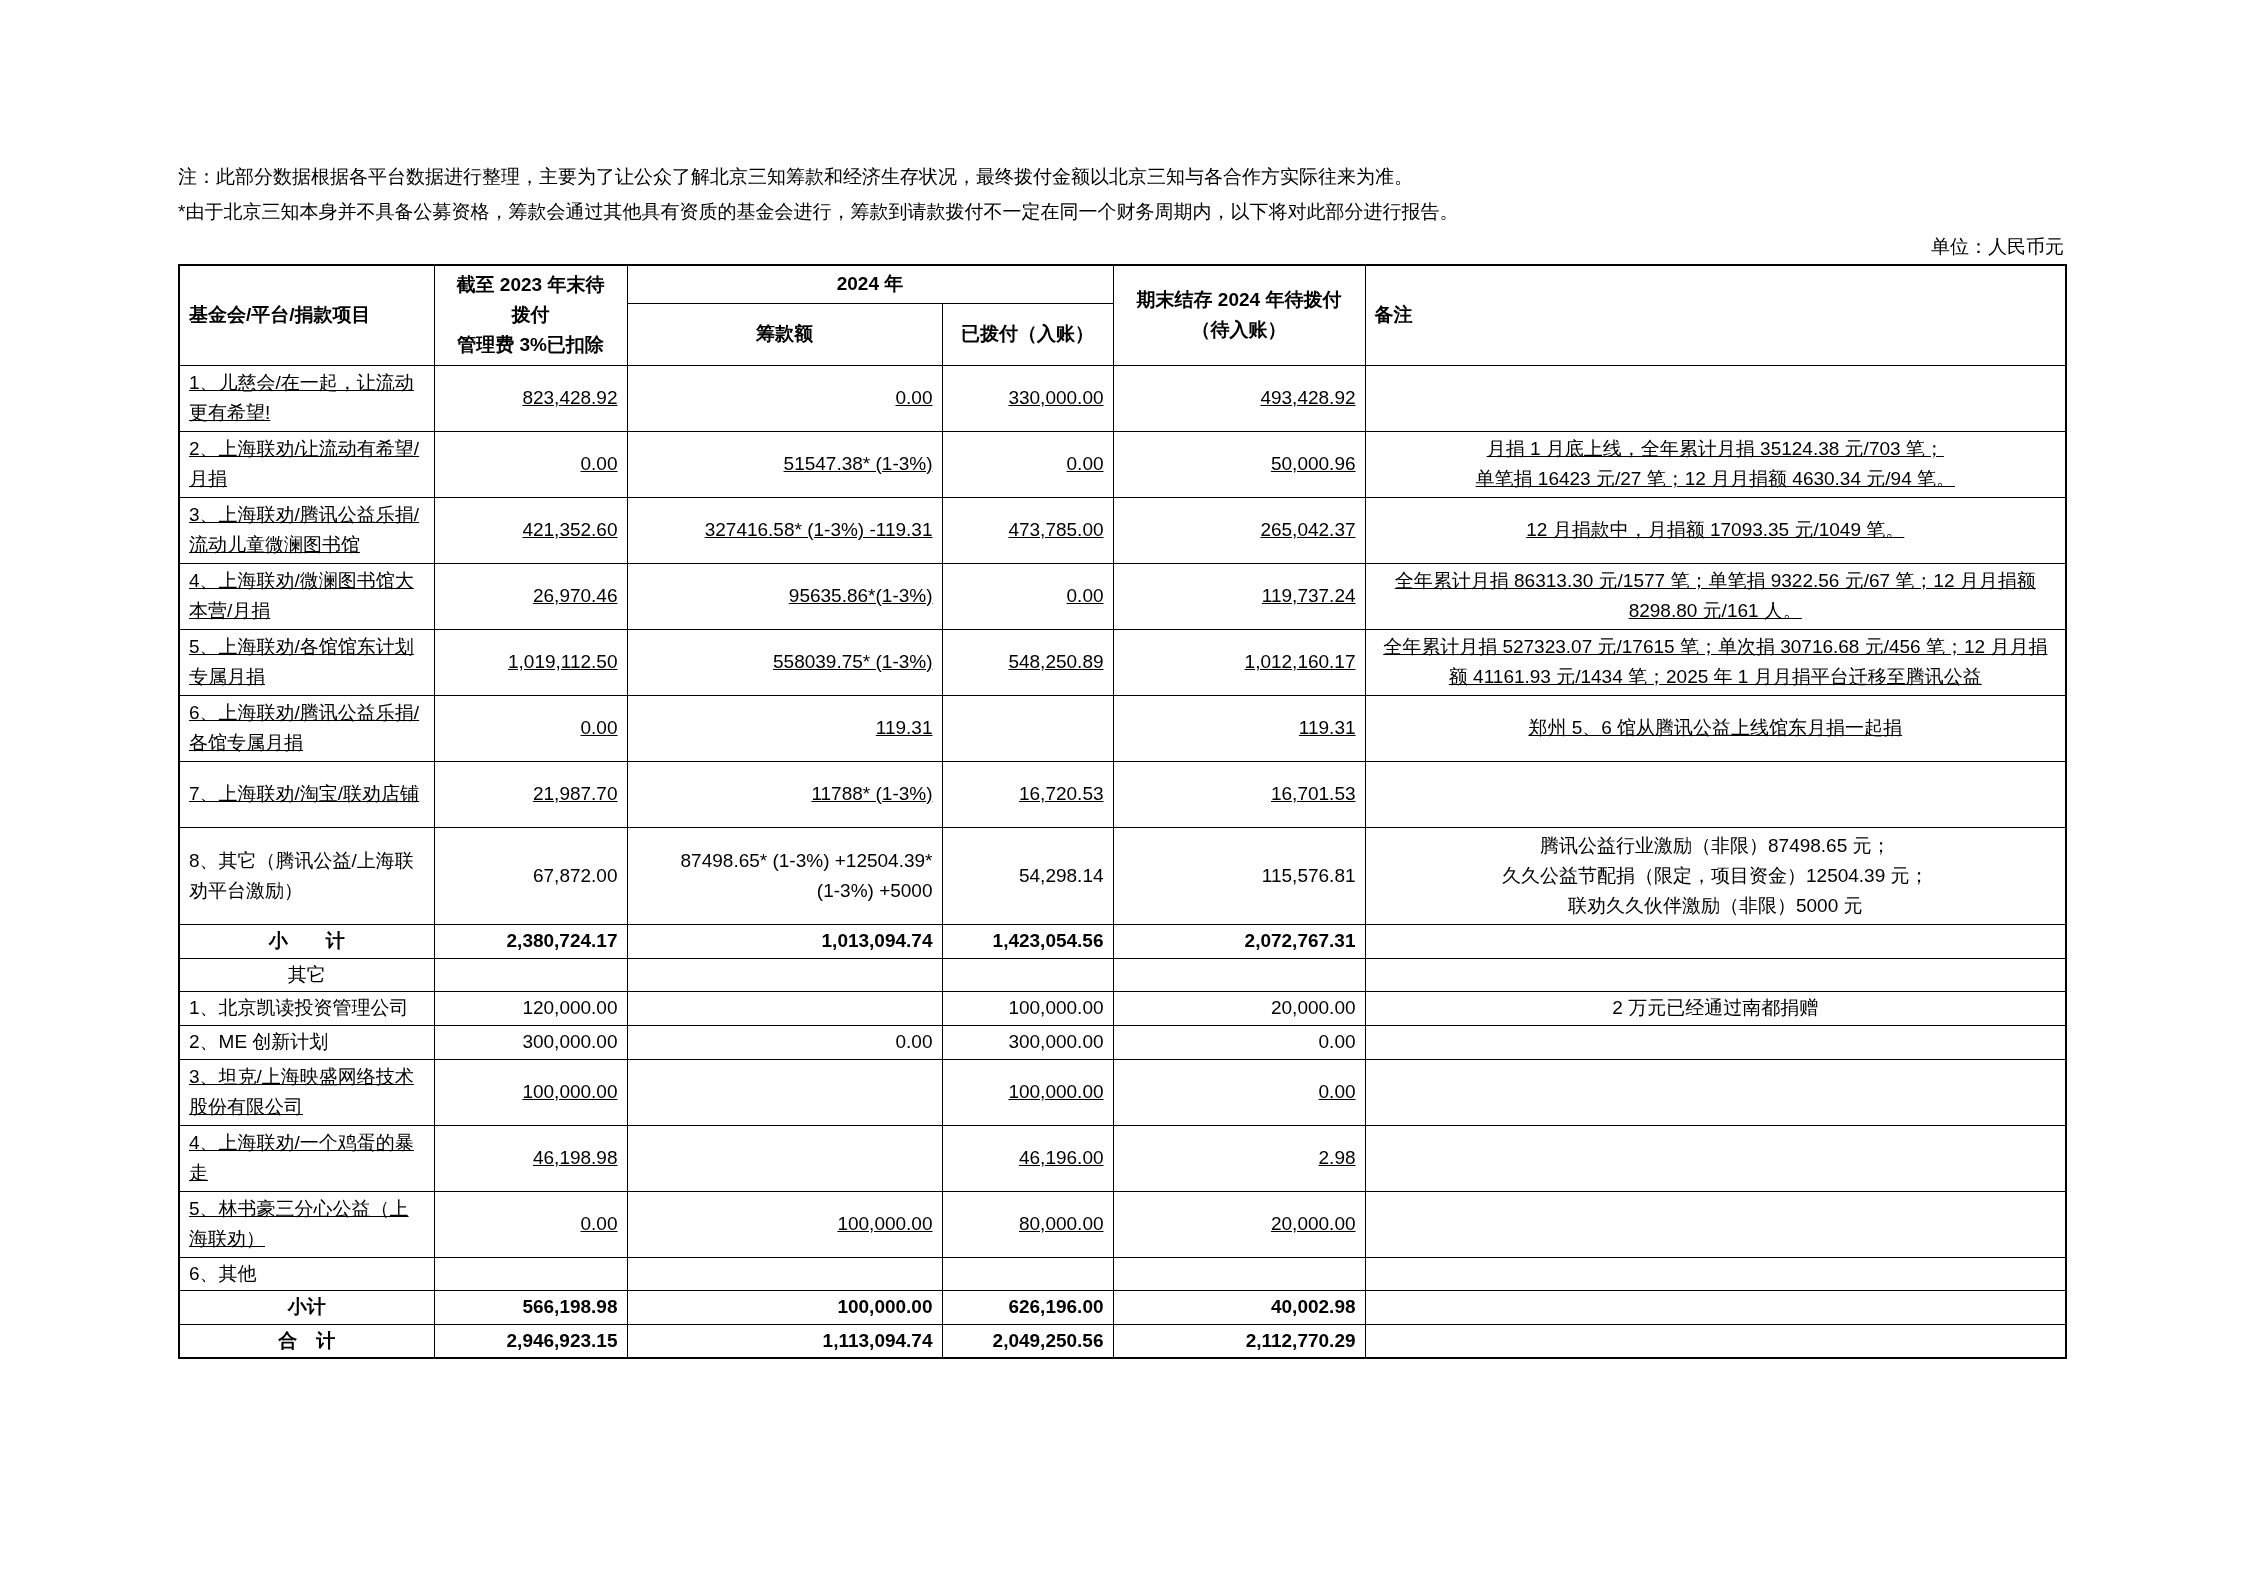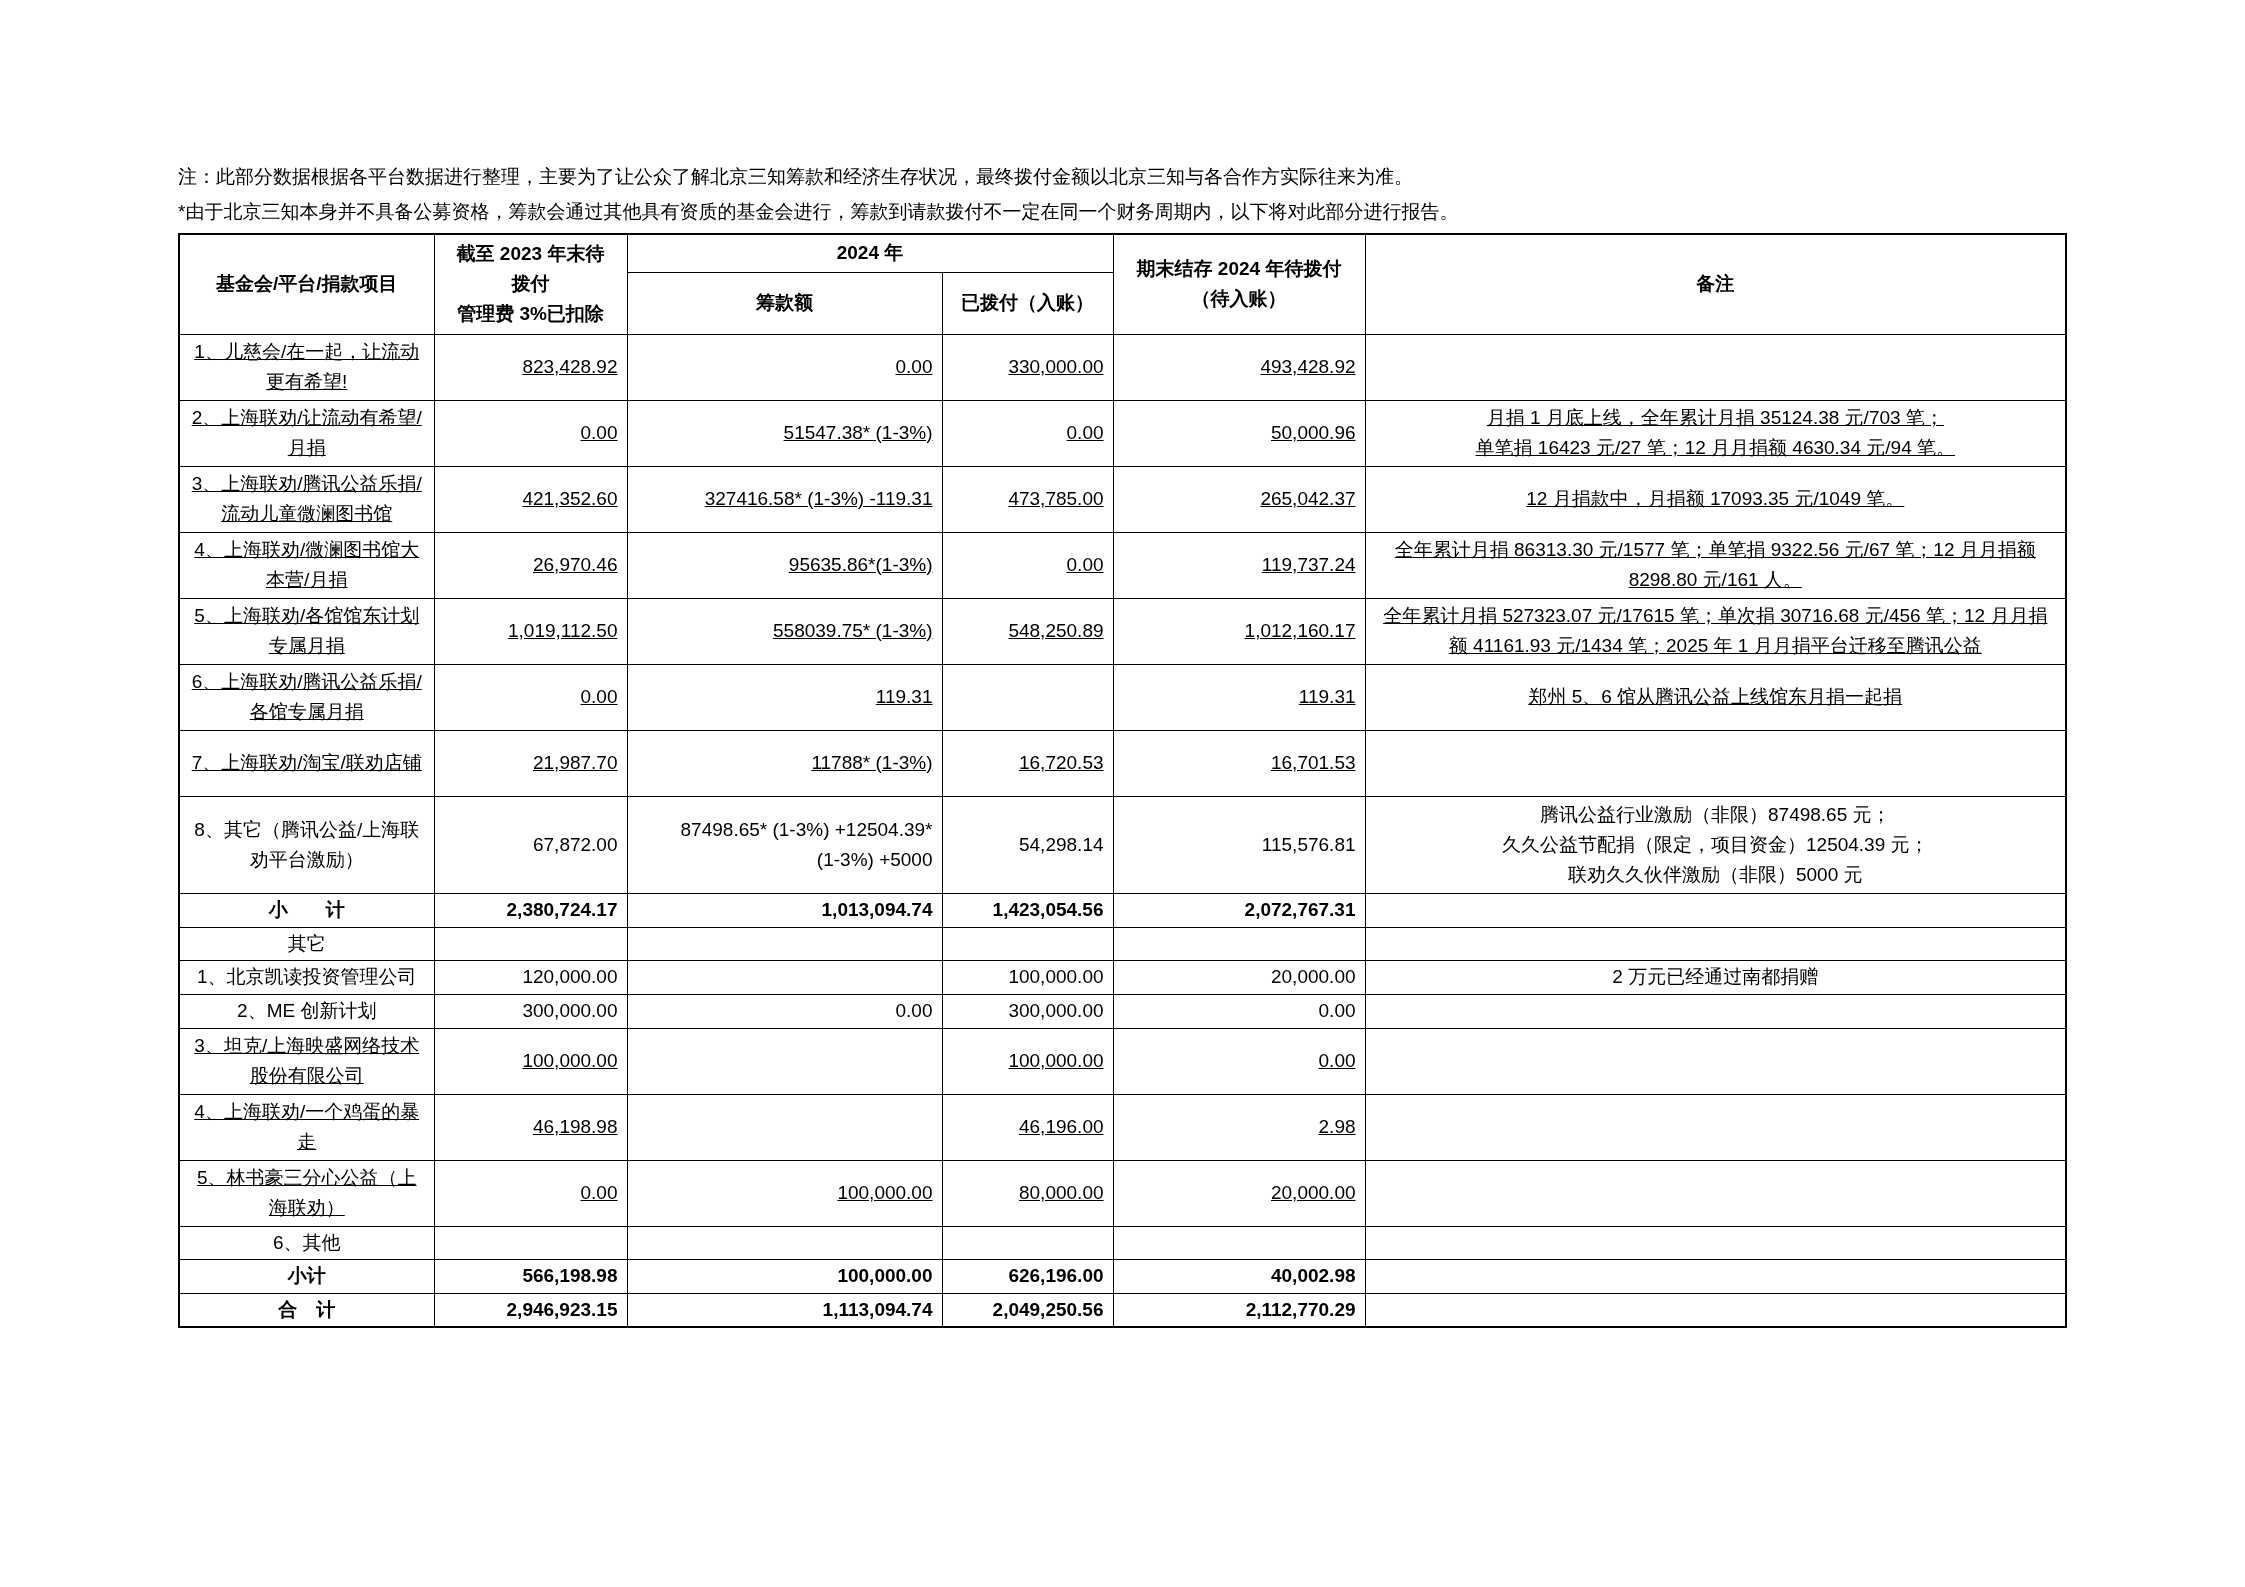--- a/index.html
+++ b/index.html
@@ -17,21 +17,21 @@
     border-collapse: collapse; table-layout: fixed;
     width: 1887px; font-size: 19px; border: 2px solid #000;
   }
   table.funds td {
     border: 1.5px solid #000;
     padding: 1px 9px;
     vertical-align: middle;
     line-height: 30px;
     overflow: hidden;
   }
-  .c-name   { text-align: center; }
+  .c-name   { text-align: left; }
   .c-num    { text-align: right; white-space: pre-line; }
   .c-remark { text-align: center; white-space: pre-line; }
   .c-center { text-align: center; }
   .pre      { white-space: pre-line; }
   .hdr      { font-weight: bold; }
   tr.bold-row td { font-weight: bold; }
 
   tr.h38 { height: 38px; }
   tr.h62 { height: 62px; }
   tr.h66 { height: 66px; text-decoration: underline; }
@@ -39,20 +39,21 @@
   tr.h34 { height: 34px; }
   tr.h32 { height: 32px; }
   tr.h30 { height: 30px; }
 </style>
 </head>
 <body>
 
 <div class="doc">
   <div class="note">注：此部分数据根据各平台数据进行整理，主要为了让公众了解北京三知筹款和经济生存状况，最终拨付金额以北京三知与各合作方实际往来为准。</div>
   <div class="note">*由于北京三知本身并不具备公募资格，筹款会通过其他具有资质的基金会进行，筹款到请款拨付不一定在同一个财务周期内，以下将对此部分进行报告。</div>
+  <div class="unit">单位：人民币元</div>
 
   <table class="funds">
     <colgroup>
       <col style="width:255px">
         <col style="width:193px">
         <col style="width:315px">
       <col style="width:171px">
         <col style="width:252px">
         <col style="width:701px">
     </colgroup>

